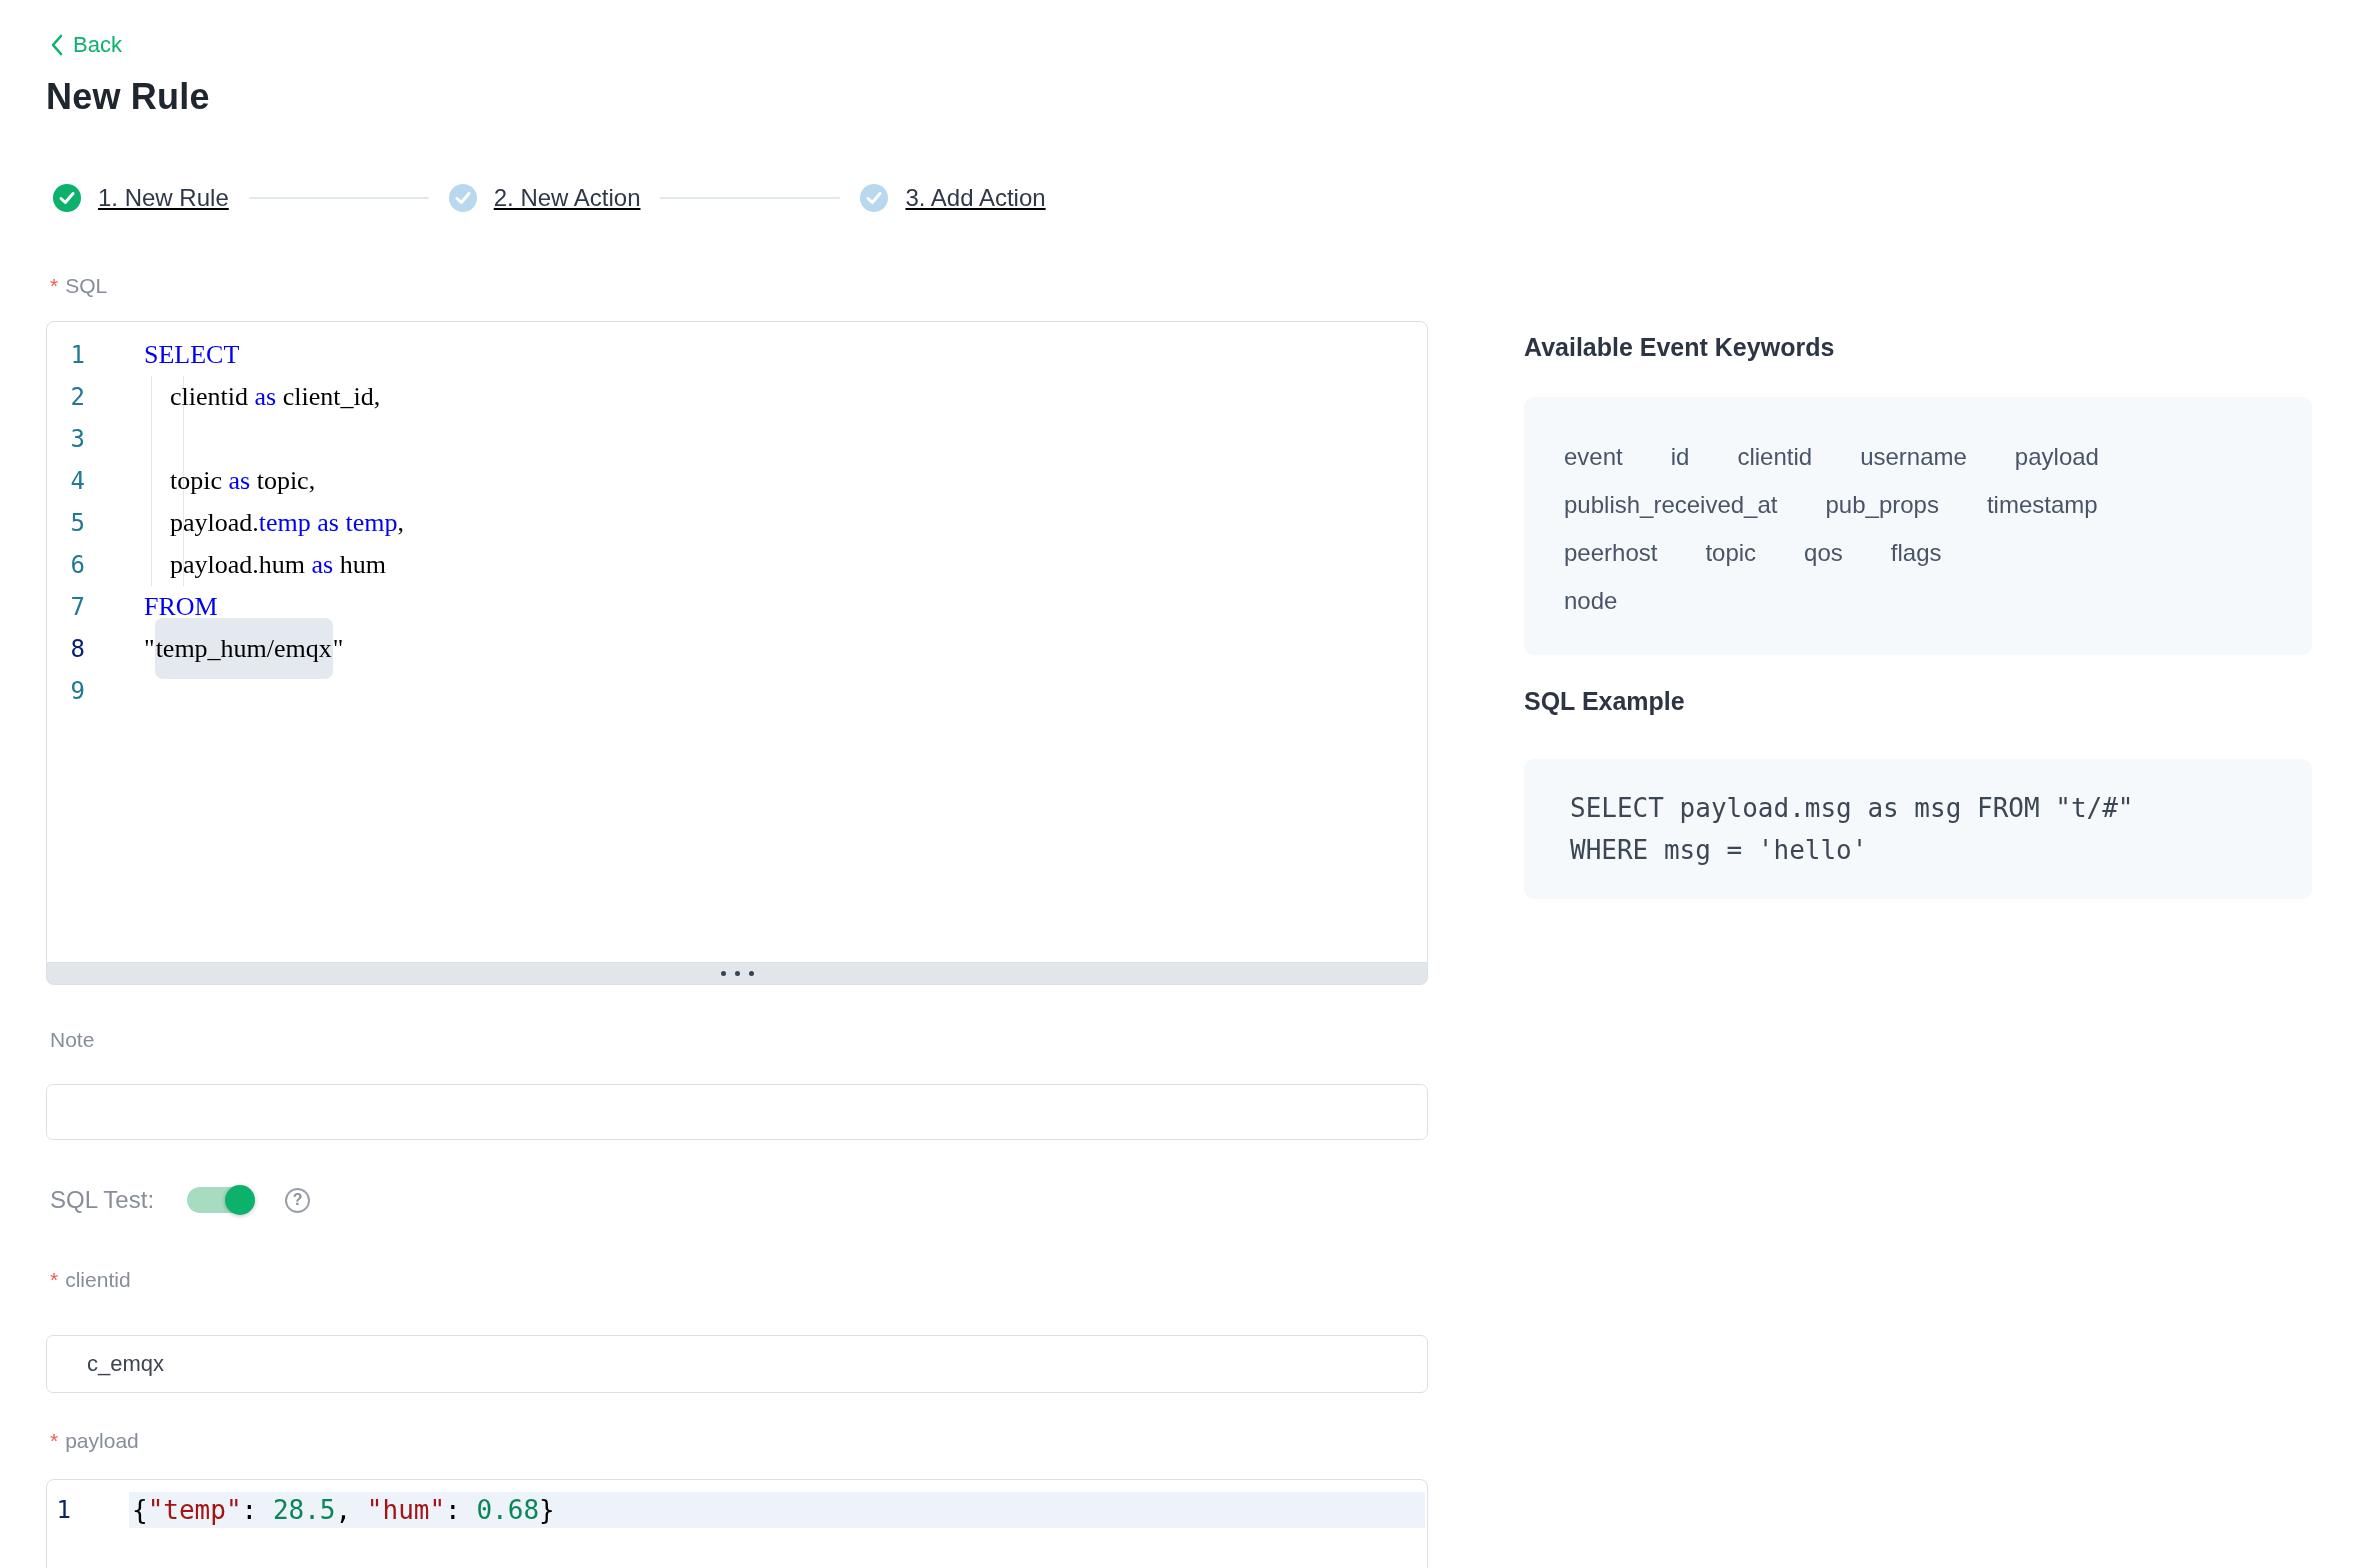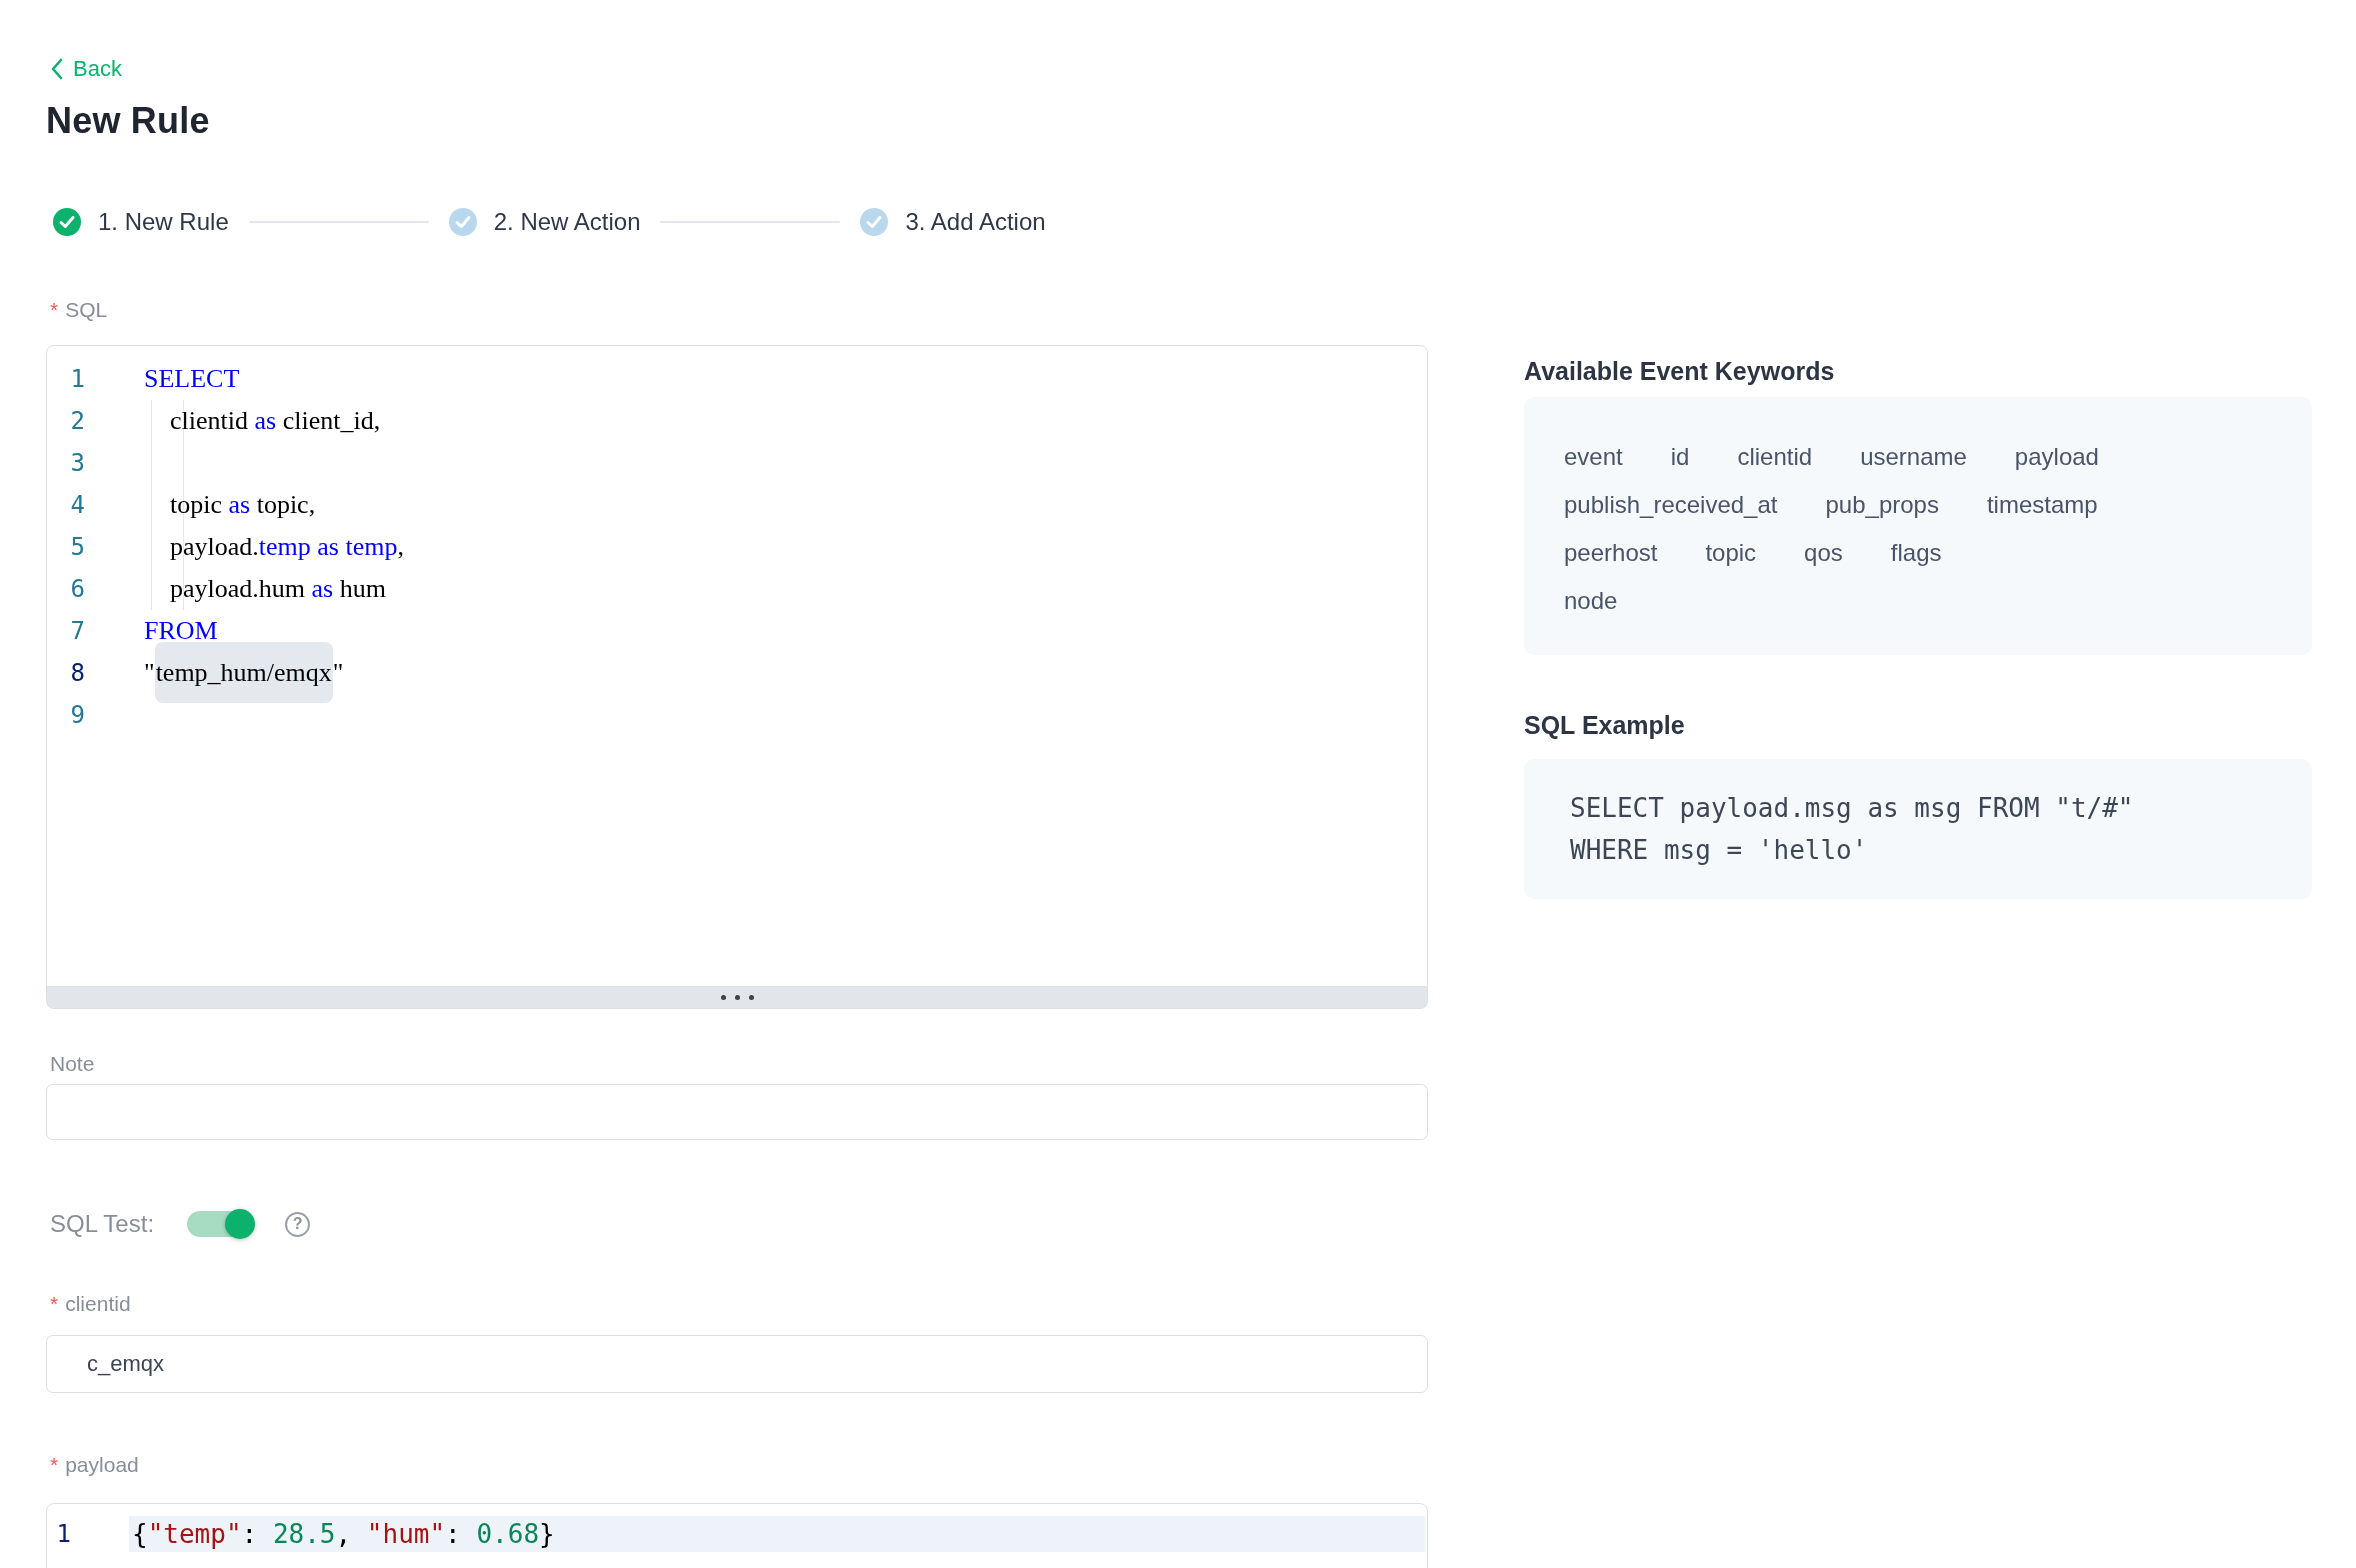--- a/index.html
+++ b/index.html
@@ -6,34 +6,34 @@
     --green:#0cb26b; --pending:#b9d8ee; --connector:#dfe8f1;
     --kw:#0000f5; --num:#098658; --str:#a31515;
     --gutter:#237893; --gutter-active:#0b216f;
     --label:#878e99; --required:#ef5c4e;
     --line-hl:#eef3f9; --word-hl:#e4e8ef; --box-bg:#f6f9fc;
     --border:#dcdfe6; --dark:#20262f; --steptext:#2f3848;
   }
   *{box-sizing:border-box; margin:0; padding:0;}
   html,body{width:2356px; height:1568px; overflow:hidden; background:#fff;
     font-family:"Liberation Sans", sans-serif;}
-  .abs{position:absolute;margin-top:24px;}
+  .abs{position:absolute;}
   body{position:relative;}
 
   
   .back{left:50px; top:32px; display:flex; align-items:center; gap:10px;
     color:var(--green); font-size:22px; cursor:pointer;}
   .back svg{display:block;}
 
   
   .page-title{left:46px; top:76px; font-size:36px; font-weight:700; color:var(--dark); letter-spacing:.2px;}
 
   
   .steps{left:53px; top:184px; display:flex; align-items:center;}
-  .step-item{display:flex; align-items:flex-start; gap:17px;}
+  .step-item{display:flex; align-items:flex-start; gap:17px;text-decoration:underline;}
   .step-icon{width:28px; height:28px; flex:0 0 28px;}
   .step-label{font-size:24px; font-weight:500; color:var(--steptext); white-space:nowrap;}
   .step-connector{width:180px; height:2px; background:var(--connector); margin:0 20px; border-radius:1px;}
 
   
   .field-label{font-size:21px; color:var(--label);}
   .req{color:var(--required); margin-right:7px;}
 
   
   .editor{left:46px; width:1382px;}

